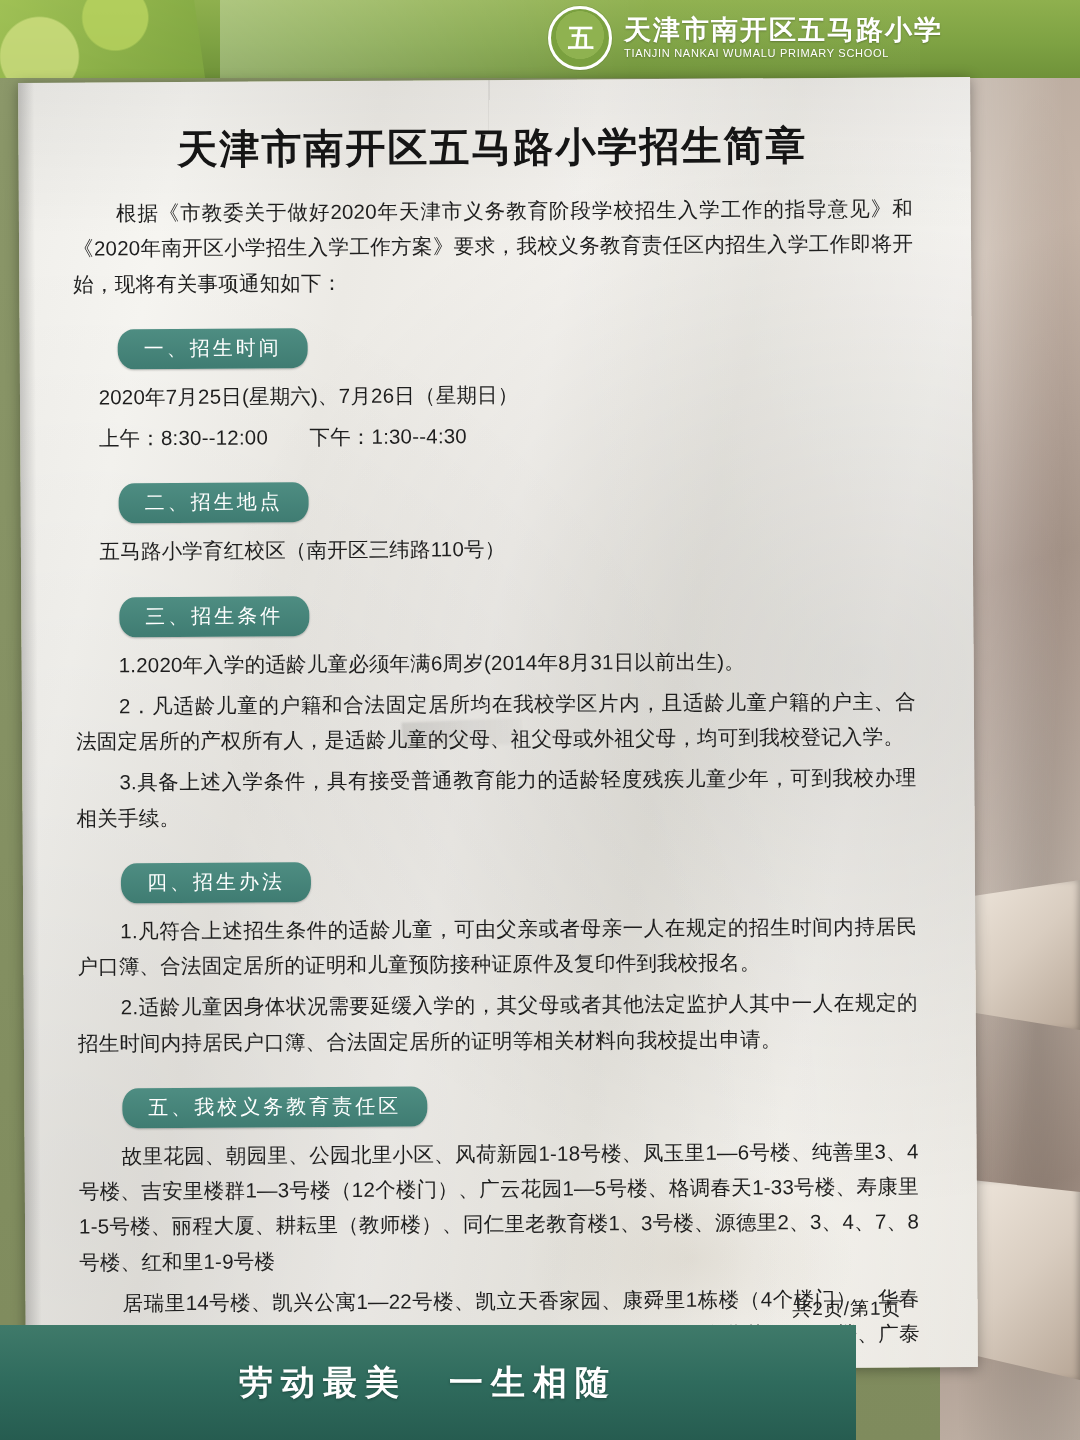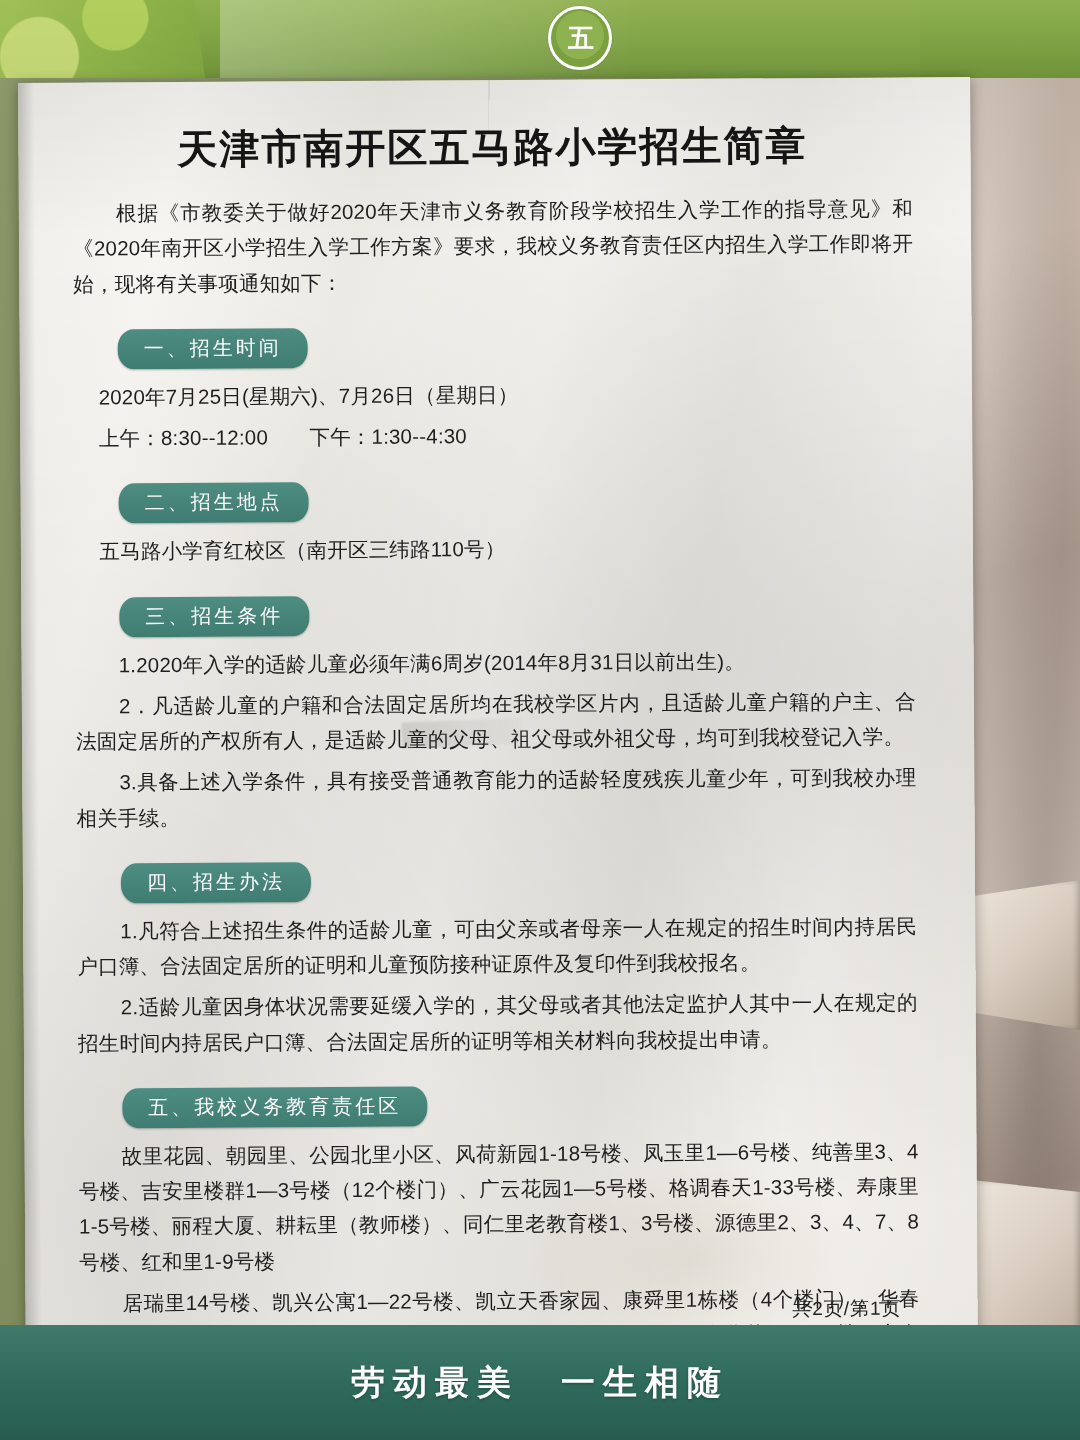--- a/index.html
+++ b/index.html
@@ -101,21 +101,21 @@
     box-shadow: 0 0 0 1px rgba(0,0,0,0.08);
   }
   .school-names { color: #ffffff; line-height: 1.05; text-shadow: 0 1px 2px rgba(0,0,0,0.25); }
   .school-name-cn { font-size: 27px; font-weight: bold; letter-spacing: 2px; }
   .school-name-en { font-size: 11px; letter-spacing: 0.7px; margin-top: 4px; }
 
   
   .bottom-band {
     position: absolute;
     left: 0; bottom: 0;
-    width: 1080px;
+    width: 856px;
     height: 115px;
     background: linear-gradient(180deg, #3f7a6a 0%, #2f6b5d 50%, #265c50 100%);
     display: flex;
     align-items: center;
     justify-content: center;
   }
   .bottom-slogan {
     color: #ffffff;
     font-size: 34px;
     letter-spacing: 8px;
@@ -225,20 +225,24 @@
 
   <div class="wall-right"></div>
   <div class="peel p1"></div>
   <div class="peel p2"></div>
 
   <div class="top-band">
     <div class="leafy"></div>
     <div class="shine"></div>
     <div class="school-mark">
       <div class="school-logo">五</div>
+      <div class="school-names">
+        <div class="school-name-cn">天津市南开区五马路小学</div>
+        <div class="school-name-en">TIANJIN NANKAI WUMALU PRIMARY SCHOOL</div>
+      </div>
     </div>
   </div>
 
   <div id="poster">
     <div class="poster-edge-left"></div>
     <div class="blemish b1"></div>
     <div class="blemish b2"></div>
 
     <div class="content">
 

